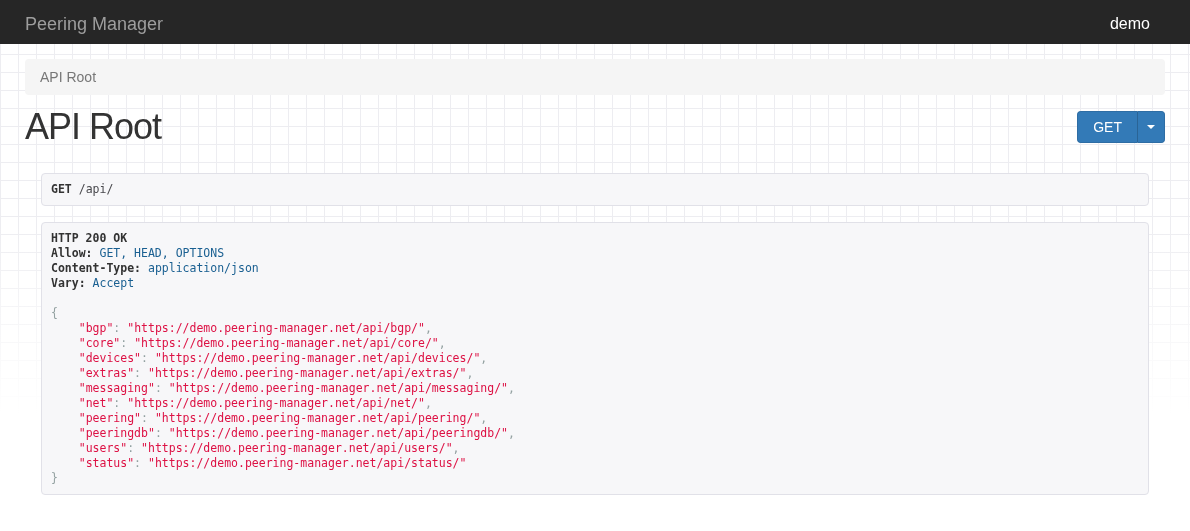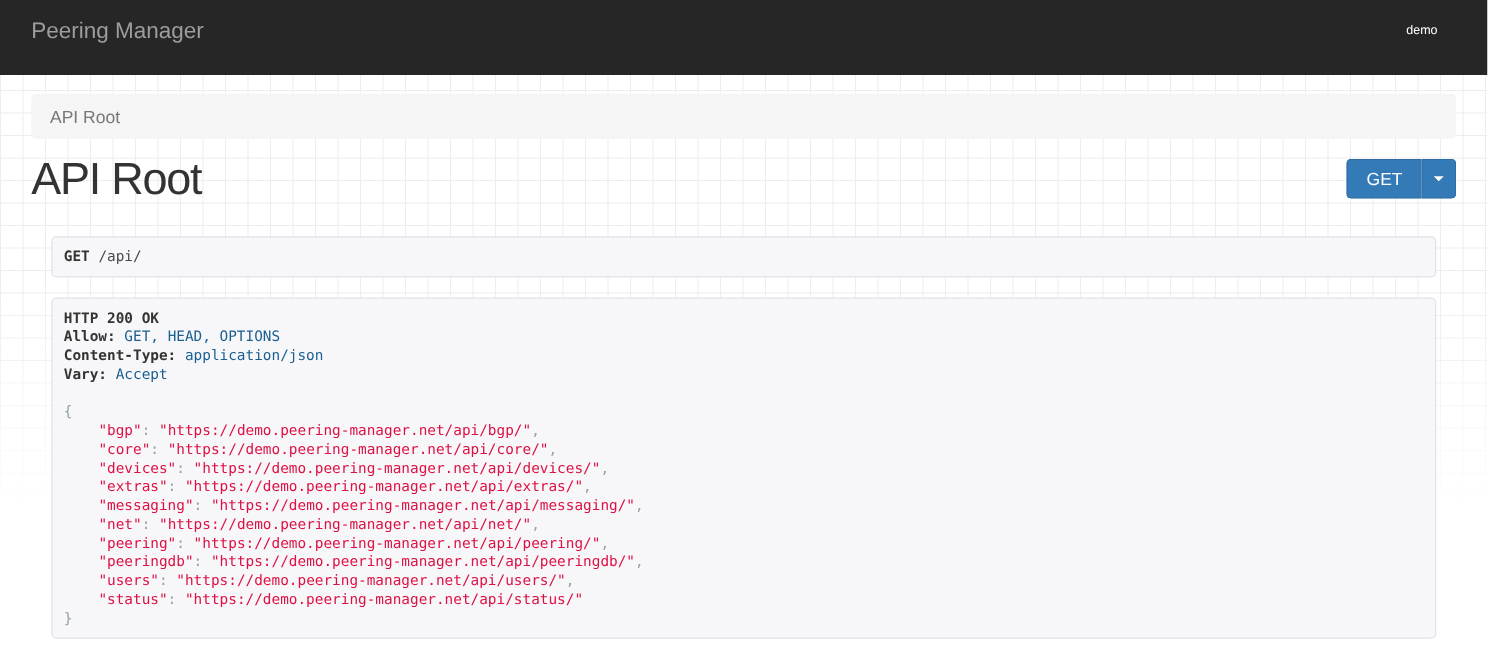--- a/index.html
+++ b/index.html
@@ -23,31 +23,31 @@
     content: ""; position: absolute; left:0; top:0; right:0; bottom:0;
     background: linear-gradient(to bottom,
       rgba(255,255,255,0) 0%, rgba(255,255,255,0) 42%,
       rgba(255,255,255,1) 78%);
   }
 
   .content-layer { position: relative; z-index: 1; }
 
   
   .navbar {
-    height: 60px; background: #262626;
+    height: 44px; background: #262626;
   }
   .navbar .container {
     height: 48px; display: flex; align-items: center; justify-content: space-between;
   }
   .container { width: 1140px; margin: 0 auto; }
   .brand {
     color: #9d9d9d; font-size: 18px; text-decoration: none; cursor: pointer;
   }
   .nav-user {
-    color: #ffffff; font-size: 10px; text-decoration: none; cursor: pointer;
+    color: #ffffff; font-size: 16px; text-decoration: none; cursor: pointer;
     padding-right: 15px;
   }
 
   
   .breadcrumb {
     margin: 15px 0 0 0; padding: 8px 15px; list-style: none;
     background: #f5f5f5; border-radius: 4px; font-size: 14px;
     line-height: 20px;
   }
   .breadcrumb li { display: inline; color: #777; }

